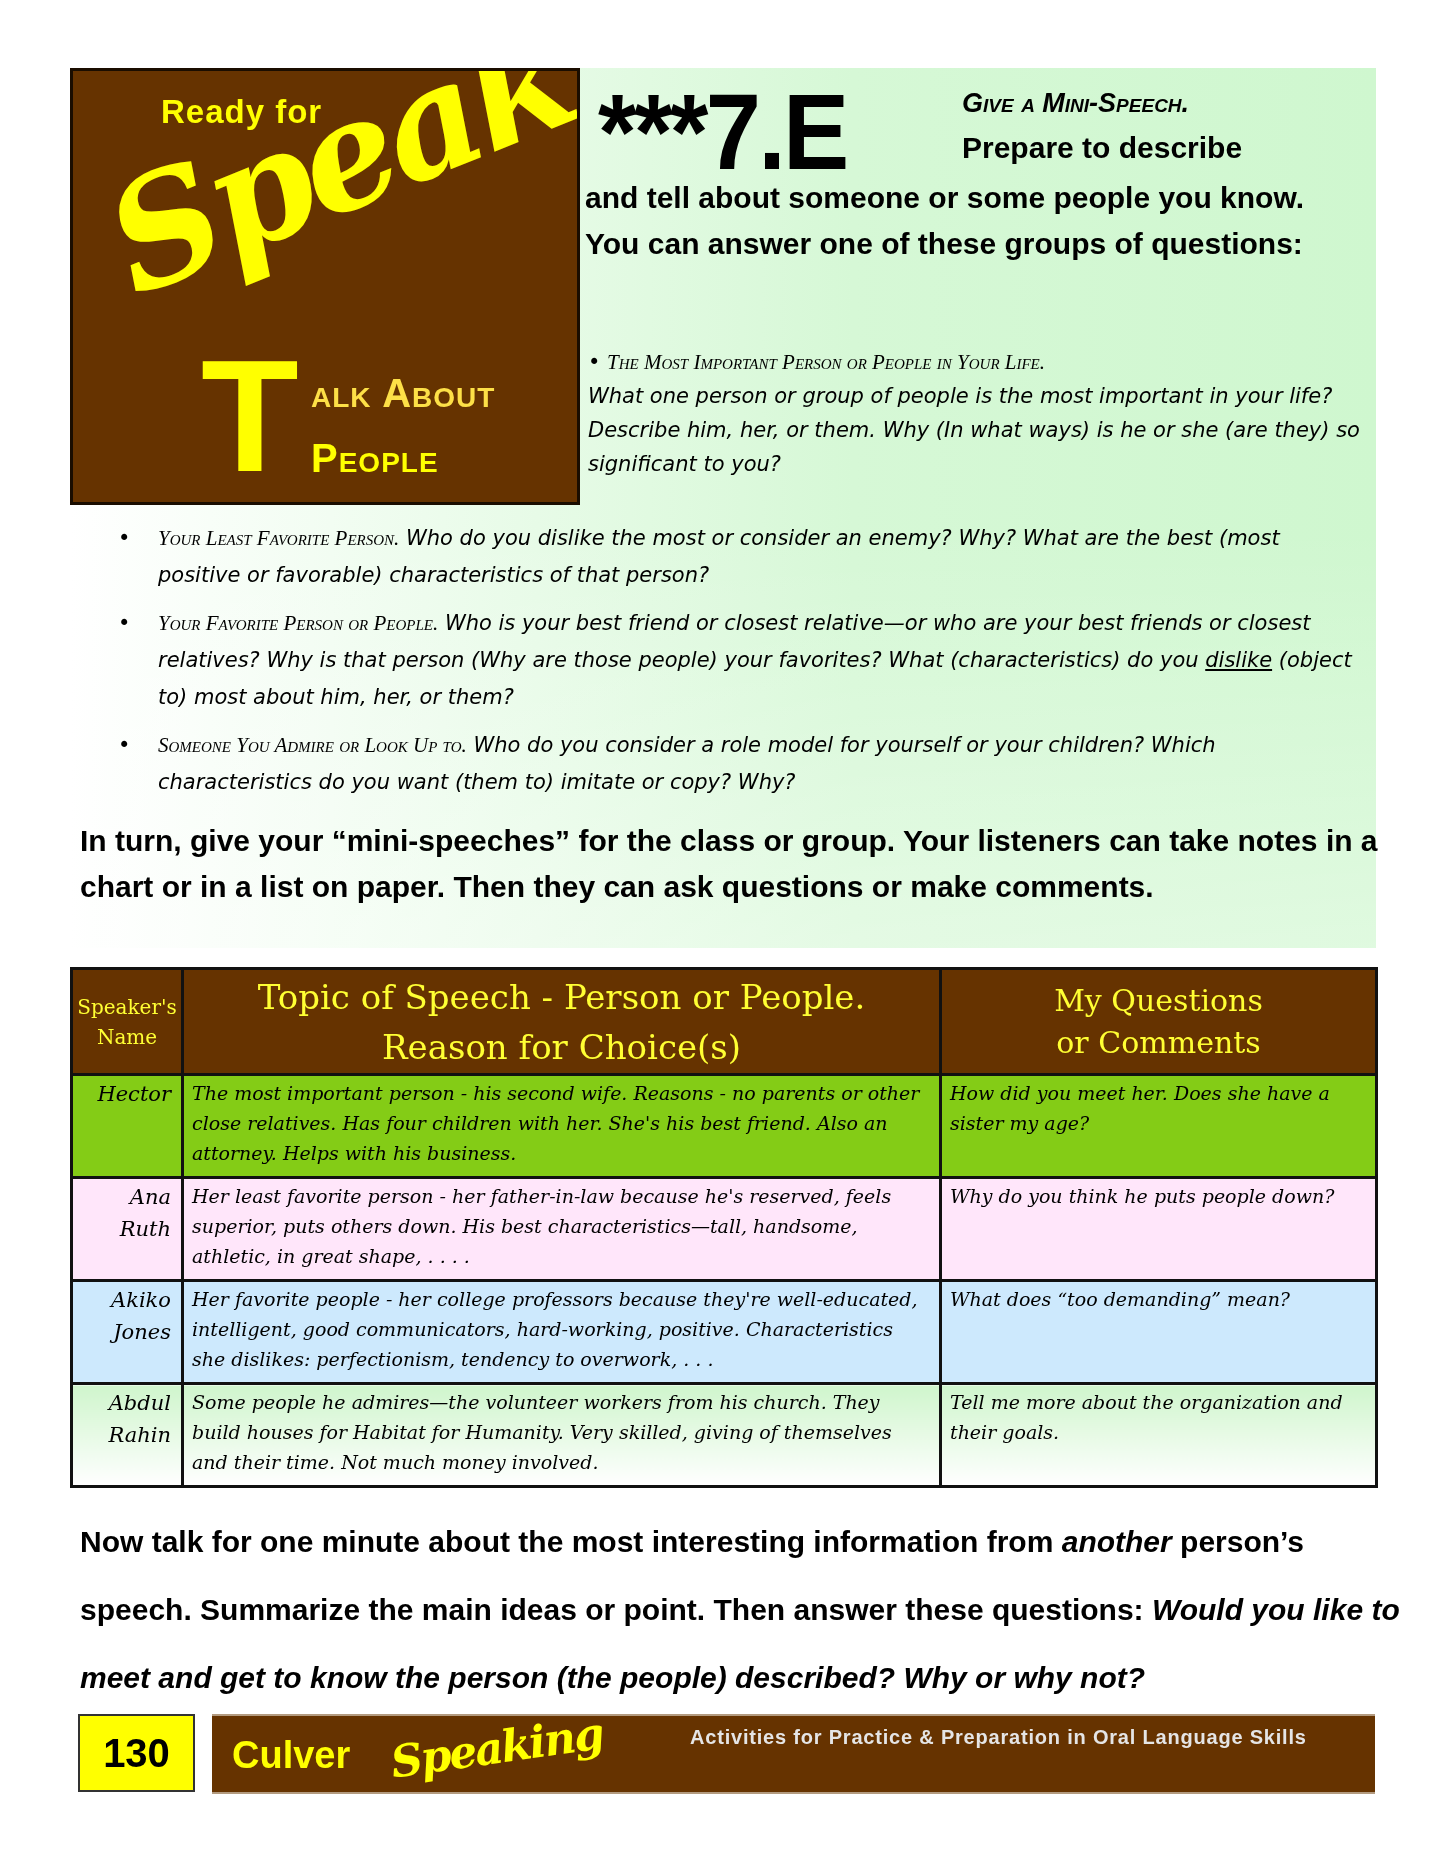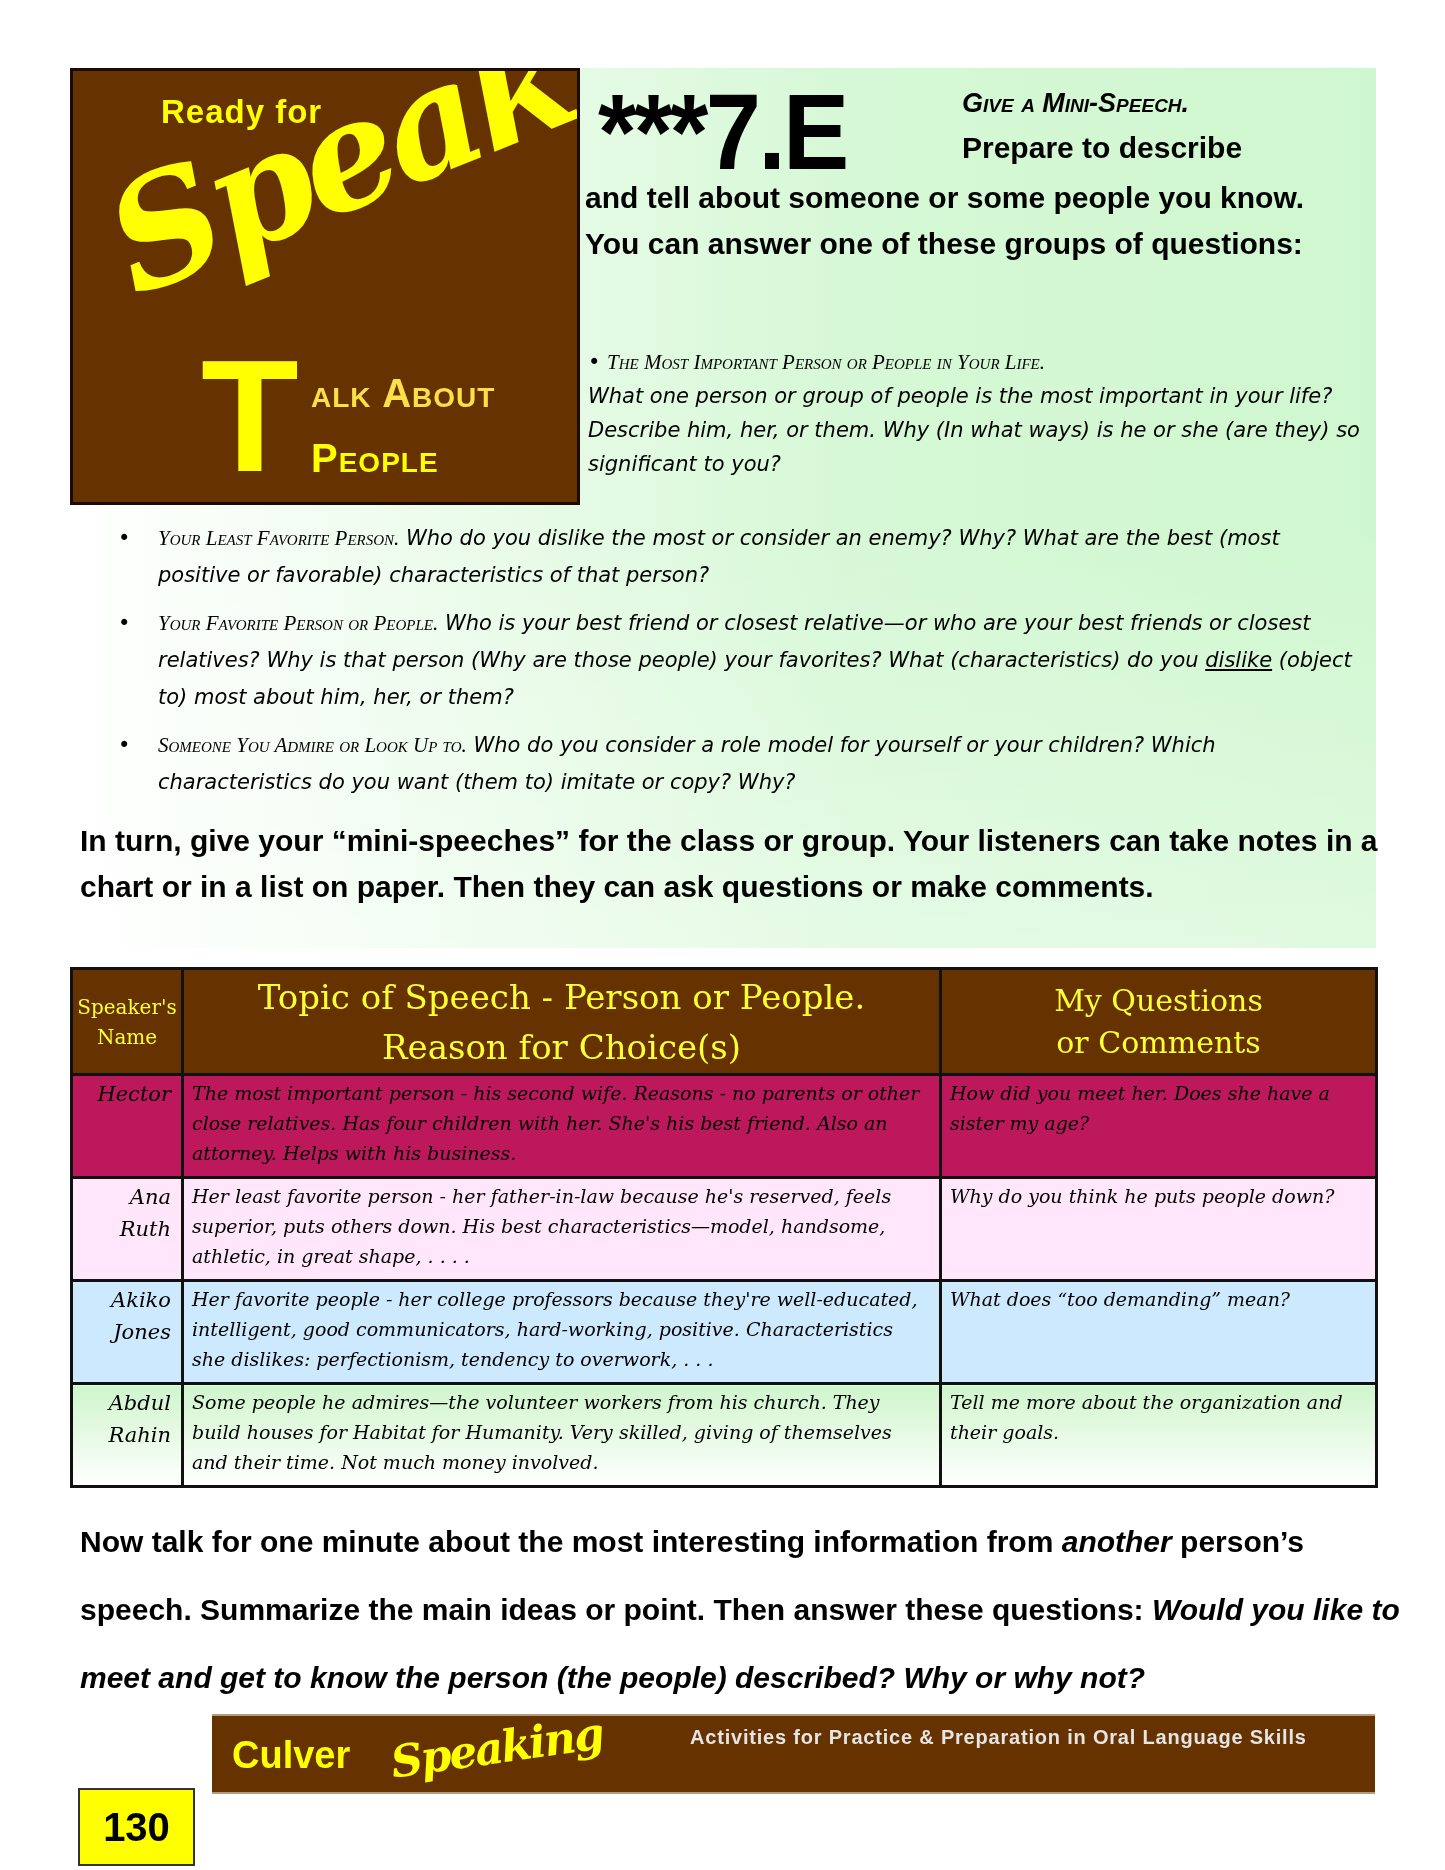--- a/index.html
+++ b/index.html
@@ -51,30 +51,30 @@
       border: 3px solid #111;
       padding-left: 40px;
     }
     table.notes th { background: #663300; color: #ffff33; font-family: "DejaVu Serif", serif; font-weight: normal; border: 3px solid #111; vertical-align: middle; text-align: center; }
     table.notes th.sep-left { border-left: 3px solid #fff; }
     th.col-name { width: 111px; font-size: 20px; line-height: 30px; height: 106px; }
     th.col-topic { width: 758px; font-size: 34px; line-height: 50px; }
     th.col-comments { font-size: 30px; line-height: 42px; }
     table.notes td { border: 3px solid #111; vertical-align: top; font-family: "DejaVu Serif", serif; font-style: italic; font-size: 19px; line-height: 30px; padding: 2px 8px; height: 103px; }
     table.notes td.name { text-align: right; padding-right: 10px; font-size: 21px; line-height: 32px; }
-    tr.row-yellow td { background: #be185d; }
+    tr.row-yellow td { background: #84cc16; }
     tr.row-pink td { background: #ffe6fa; }
     tr.row-blue td { background: #cde9fd; }
     tr.row-green td { background: linear-gradient(to bottom, #cff5cc 0%, #ffffff 100%); }
 
     .closing { position: absolute; left: 80px; top: 1508px; width: 1320px; font-size: 30px; font-weight: bold; line-height: 68px; z-index: 2; }
     .closing em { font-style: italic; }
 
     .page-num {
-      position: absolute; left: 78px; top: 1788px; width: 117px; height: 78px; background: #ffff00;
+      position: absolute; left: 78px; top: 1714px; width: 117px; height: 78px; background: #ffff00;
       border: 2px solid #333; font-size: 40px; font-weight: bold; text-align: center; line-height: 74px; z-index: 2;
     }
     .footer-bar {
       position: absolute; left: 212px; top: 1714px; width: 1163px; height: 80px; background: #663300; z-index: 2;
       border-top: 2px solid #b39b80; border-bottom: 2px solid #b39b80;
     }
     .footer-before { position: absolute; left: 20px; top: 18px; color: #ffff00; font-weight: bold; font-size: 38px; }
     .footer-script { position: absolute; left: 178px; top: 6px; color: #ffff00; font-family: "DejaVu Serif", serif; font-style: italic; font-weight: bold; font-size: 44px; transform: rotate(-8deg); letter-spacing: -2px; }
     .footer-line1 { position: absolute; left: 478px; top: 10px; color: #e5e5e5; font-weight: bold; font-size: 20px; letter-spacing: 0.8px; }
     .footer-line2 { position: absolute; left: 478px; top: 44px; color: #ffff00; font-weight: bold; font-style: italic; font-size: 19px; letter-spacing: 0.6px; }
@@ -141,21 +141,21 @@
     </tr>
   </thead>
   <tbody>
     <tr class="row-yellow">
       <td class="name"><span>Hector</span><br><span></span></td>
       <td>The most important person - his second wife. Reasons - no parents or other close relatives. Has four children with her. She's his best friend. Also an attorney. Helps with his business.</td>
       <td>How did you meet her. Does she have a sister my age?</td>
     </tr>
     <tr class="row-pink">
       <td class="name"><span>Ana</span><br><span>Ruth</span></td>
-      <td>Her least favorite person - her father-in-law because he's reserved, feels superior, puts others down. His best characteristics—model, handsome, athletic, in great shape, . . . .</td>
+      <td>Her least favorite person - her father-in-law because he's reserved, feels superior, puts others down. His best characteristics—tall, handsome, athletic, in great shape, . . . .</td>
       <td>Why do you think he puts people down?</td>
     </tr>
     <tr class="row-blue">
       <td class="name"><span>Akiko</span><br><span>Jones</span></td>
       <td>Her favorite people - her college professors because they're well-educated, intelligent, good communicators, hard-working, positive. Characteristics she dislikes: perfectionism, tendency to overwork, . . .</td>
       <td>What does “too demanding” mean?</td>
     </tr>
     <tr class="row-green">
       <td class="name"><span>Abdul</span><br><span>Rahin</span></td>
       <td>Some people he admires—the volunteer workers from his church. They build houses for Habitat for Humanity. Very skilled, giving of themselves and their time. Not much money involved.</td>

